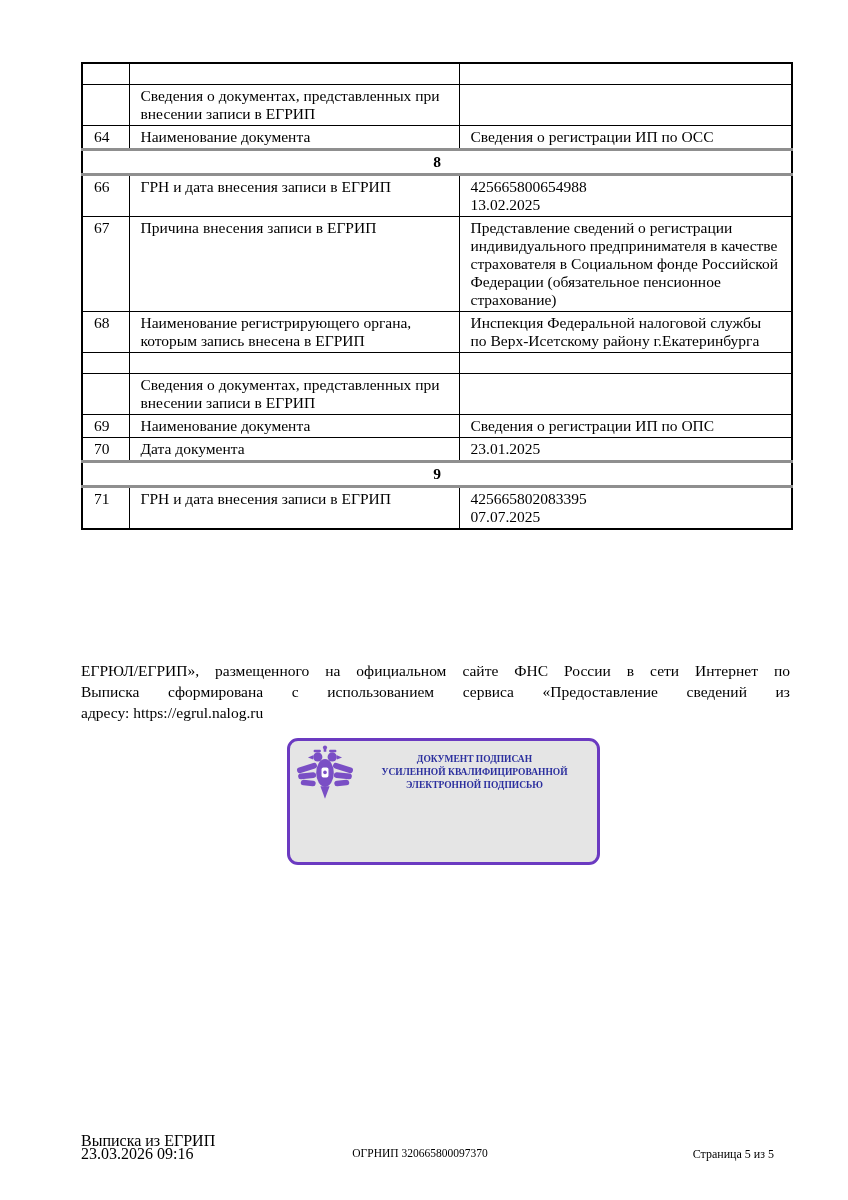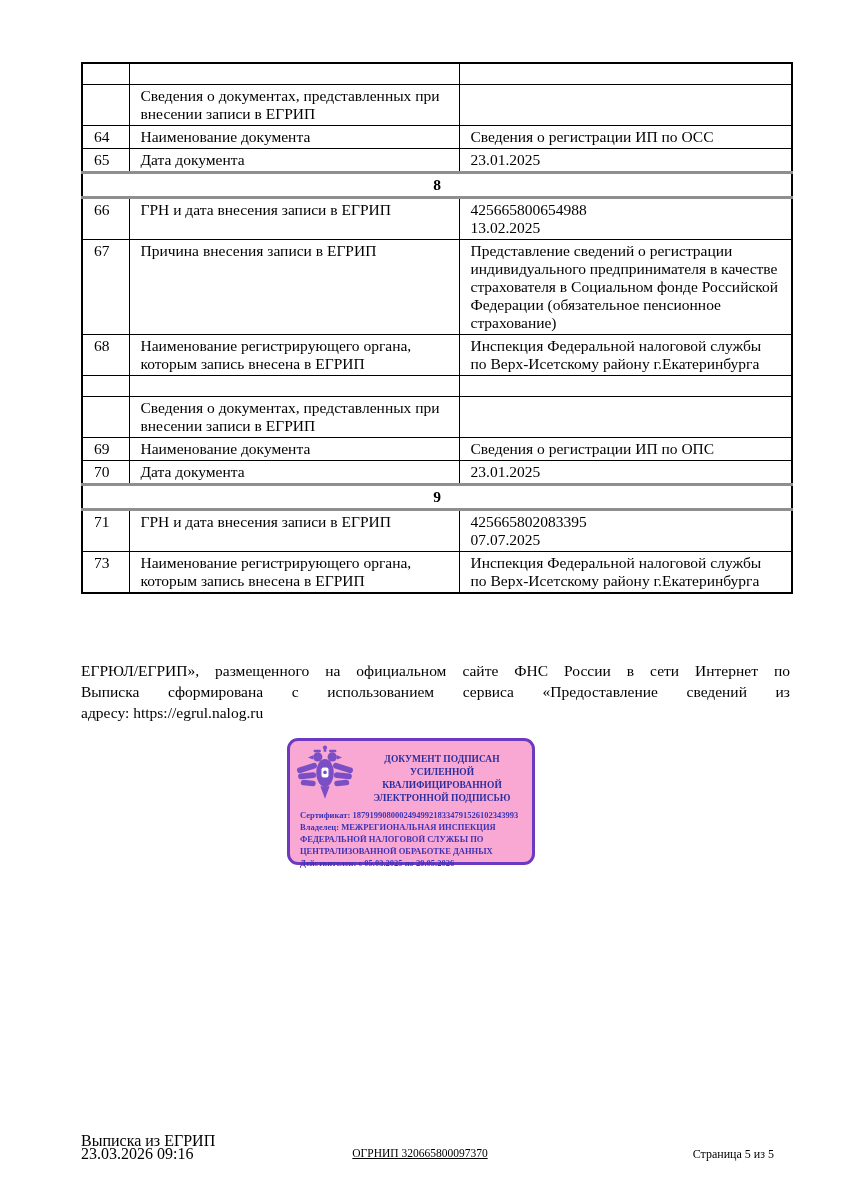--- a/index.html
+++ b/index.html
@@ -30,43 +30,42 @@
   }
   
   .note{
     position:absolute;left:81px;top:660px;width:709px;
     font-size:15.5px;line-height:21px;
   }
   .note .jline{text-align:justify;text-align-last:justify;}
   .note .lline{text-align:left;}
   
   .stamp{
-    position:absolute;left:287px;top:738px;width:248px;height:127px;
+    position:absolute;left:287px;top:738px;width:313px;height:127px;
     box-sizing:border-box;border:3px solid #6b3ac1;border-radius:11px;
-    background:#f9a8d4;
+    background:#e5e5e5;
   }
   .stamp-top{display:flex;align-items:flex-start;}
   .stamp-eagle{flex:0 0 64px;margin:3px 0 0 4px;color:#7a4fc5;}
   .stamp-title{
     flex:1;text-align:center;margin-top:12px;margin-right:6px;
     font-size:9.5px;font-weight:bold;line-height:13px;color:#2b2f9e;
   }
   .stamp-details{
     margin:-1px 8px 0 10px;max-width:238px;
     font-size:8.5px;font-weight:bold;line-height:12px;color:#3d33b2;
   }
   
   .footer-left{
     position:absolute;left:81px;top:1134px;
     font-size:16px;line-height:13px;
   }
   .footer-center{
     position:absolute;left:0;width:840px;top:1147px;text-align:center;
     font-size:11.5px;
-    text-decoration:underline;
   }
   .footer-right{
     position:absolute;right:74px;top:1147px;
     font-size:12px;
   }
 </style>
 </head>
 <body>
 
 <table class="egrip">
@@ -84,25 +83,20 @@
     <tr>
       <td class="num"></td>
       <td class="label">Сведения о документах, представленных при внесении записи в ЕГРИП</td>
       <td class="value"></td>
     </tr>
     <tr>
       <td class="num">64</td>
       <td class="label">Наименование документа</td>
       <td class="value">Сведения о регистрации ИП по ОСС</td>
     </tr>
-    <tr>
-      <td class="num">65</td>
-      <td class="label">Дата документа</td>
-      <td class="value">23.01.2025</td>
-    </tr>
     <tr class="section">
       <td colspan="3">8</td>
     </tr>
     <tr>
       <td class="num">66</td>
       <td class="label">ГРН и дата внесения записи в ЕГРИП</td>
       <td class="value">425665800654988
 13.02.2025</td>
     </tr>
     <tr>
@@ -136,25 +130,20 @@
       <td class="value">23.01.2025</td>
     </tr>
     <tr class="section">
       <td colspan="3">9</td>
     </tr>
     <tr>
       <td class="num">71</td>
       <td class="label">ГРН и дата внесения записи в ЕГРИП</td>
       <td class="value">425665802083395
 07.07.2025</td>
-    </tr>
-    <tr>
-      <td class="num">73</td>
-      <td class="label">Наименование регистрирующего органа, которым запись внесена в ЕГРИП</td>
-      <td class="value">Инспекция Федеральной налоговой службы по Верх-Исетскому району г.Екатеринбурга</td>
     </tr>
   </tbody>
 </table>
 
 <div class="note">
   <div class="jline">ЕГРЮЛ/ЕГРИП», размещенного на официальном сайте ФНС России в сети Интернет по</div>
   <div class="jline">Выписка сформирована с использованием сервиса «Предоставление сведений из</div>
   <div class="lline">адресу: https://egrul.nalog.ru</div>
 </div>
 
@@ -193,25 +182,20 @@
         <rect x="52" y="44" width="16" height="22" rx="5" fill="#ffffff" stroke="currentColor" stroke-width="2.5"></rect>
         <circle cx="60" cy="55" r="3.5"></circle>
       </svg>
     </div>
     <div class="stamp-title" style="color: rgb(43, 47, 158);">
       <div>ДОКУМЕНТ ПОДПИСАН</div>
       <div>УСИЛЕННОЙ КВАЛИФИЦИРОВАННОЙ</div>
       <div>ЭЛЕКТРОННОЙ ПОДПИСЬЮ</div>
     </div>
   </div>
-  <div class="stamp-details" style="color: rgb(61, 51, 178);">
-    <div>Сертификат: 187919908000249499218334791526102343993</div>
-    <div>Владелец: МЕЖРЕГИОНАЛЬНАЯ ИНСПЕКЦИЯ ФЕДЕРАЛЬНОЙ НАЛОГОВОЙ СЛУЖБЫ ПО ЦЕНТРАЛИЗОВАННОЙ ОБРАБОТКЕ ДАННЫХ</div>
-    <div>Действителен: с 05.03.2025 по 29.05.2026</div>
-  </div>
 </div>
 
 <div class="footer-left">
   <div>Выписка из ЕГРИП</div>
   <div>23.03.2026 09:16</div>
 </div>
 <div class="footer-center">ОГРНИП 320665800097370</div>
 <div class="footer-right">Страница 5 из 5</div>
 
 </body></html>

